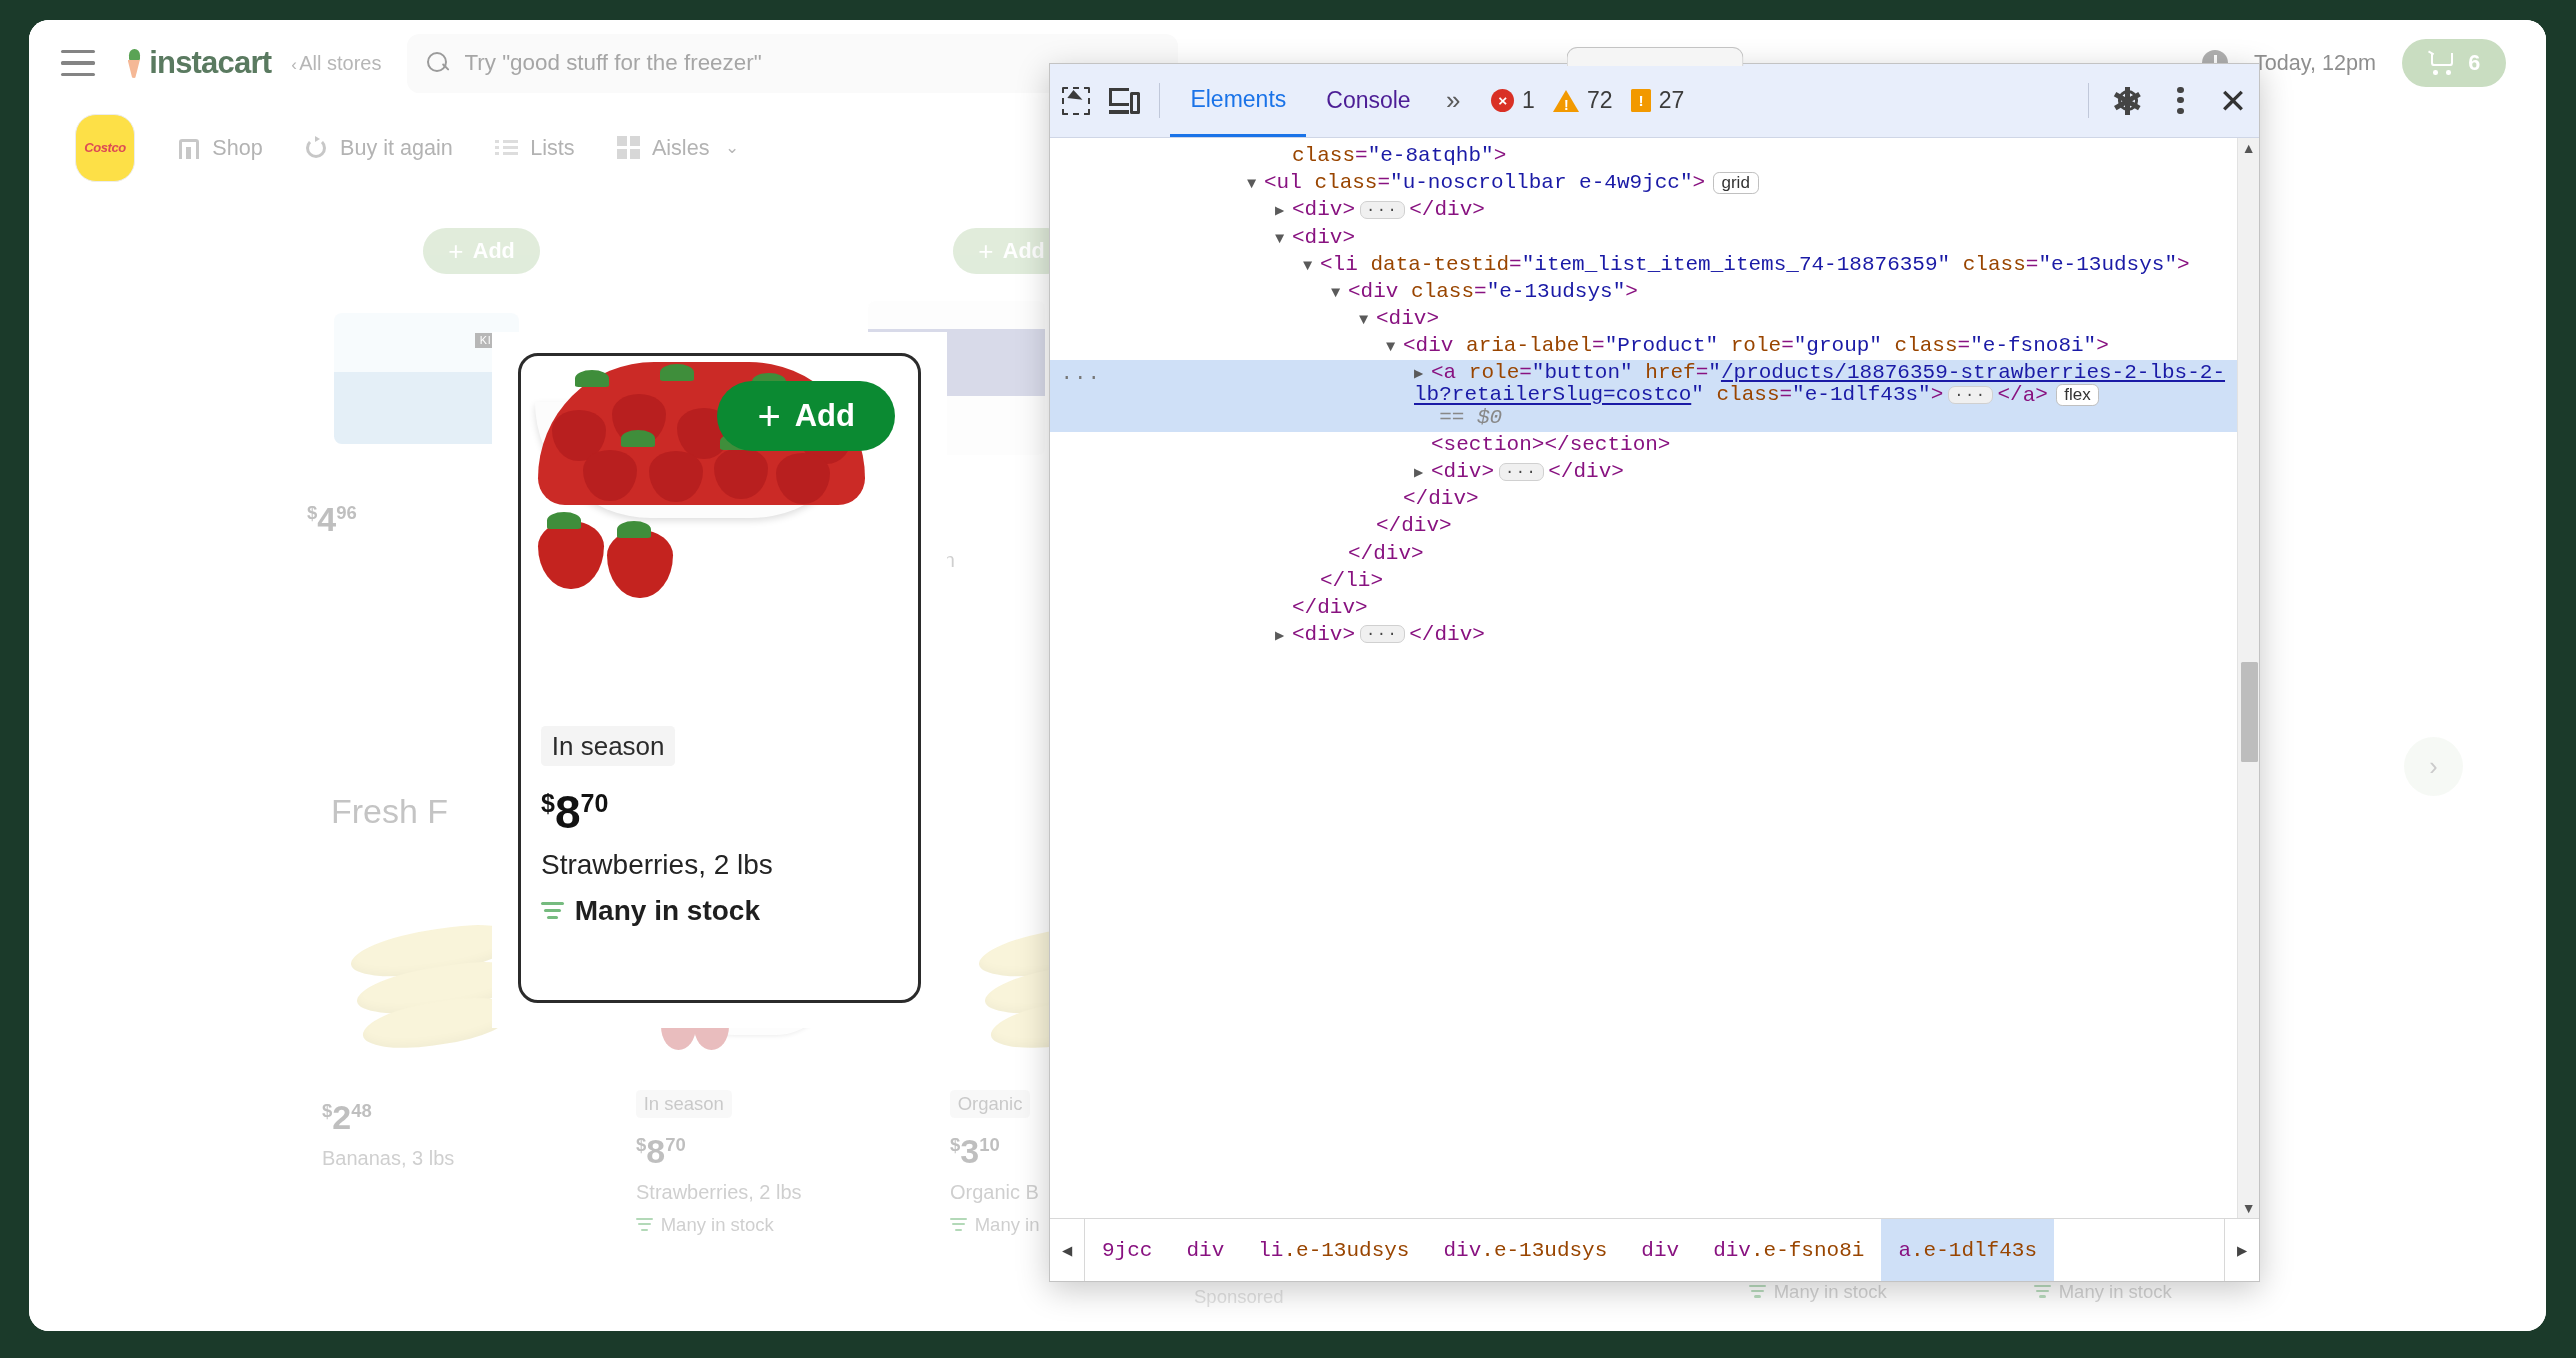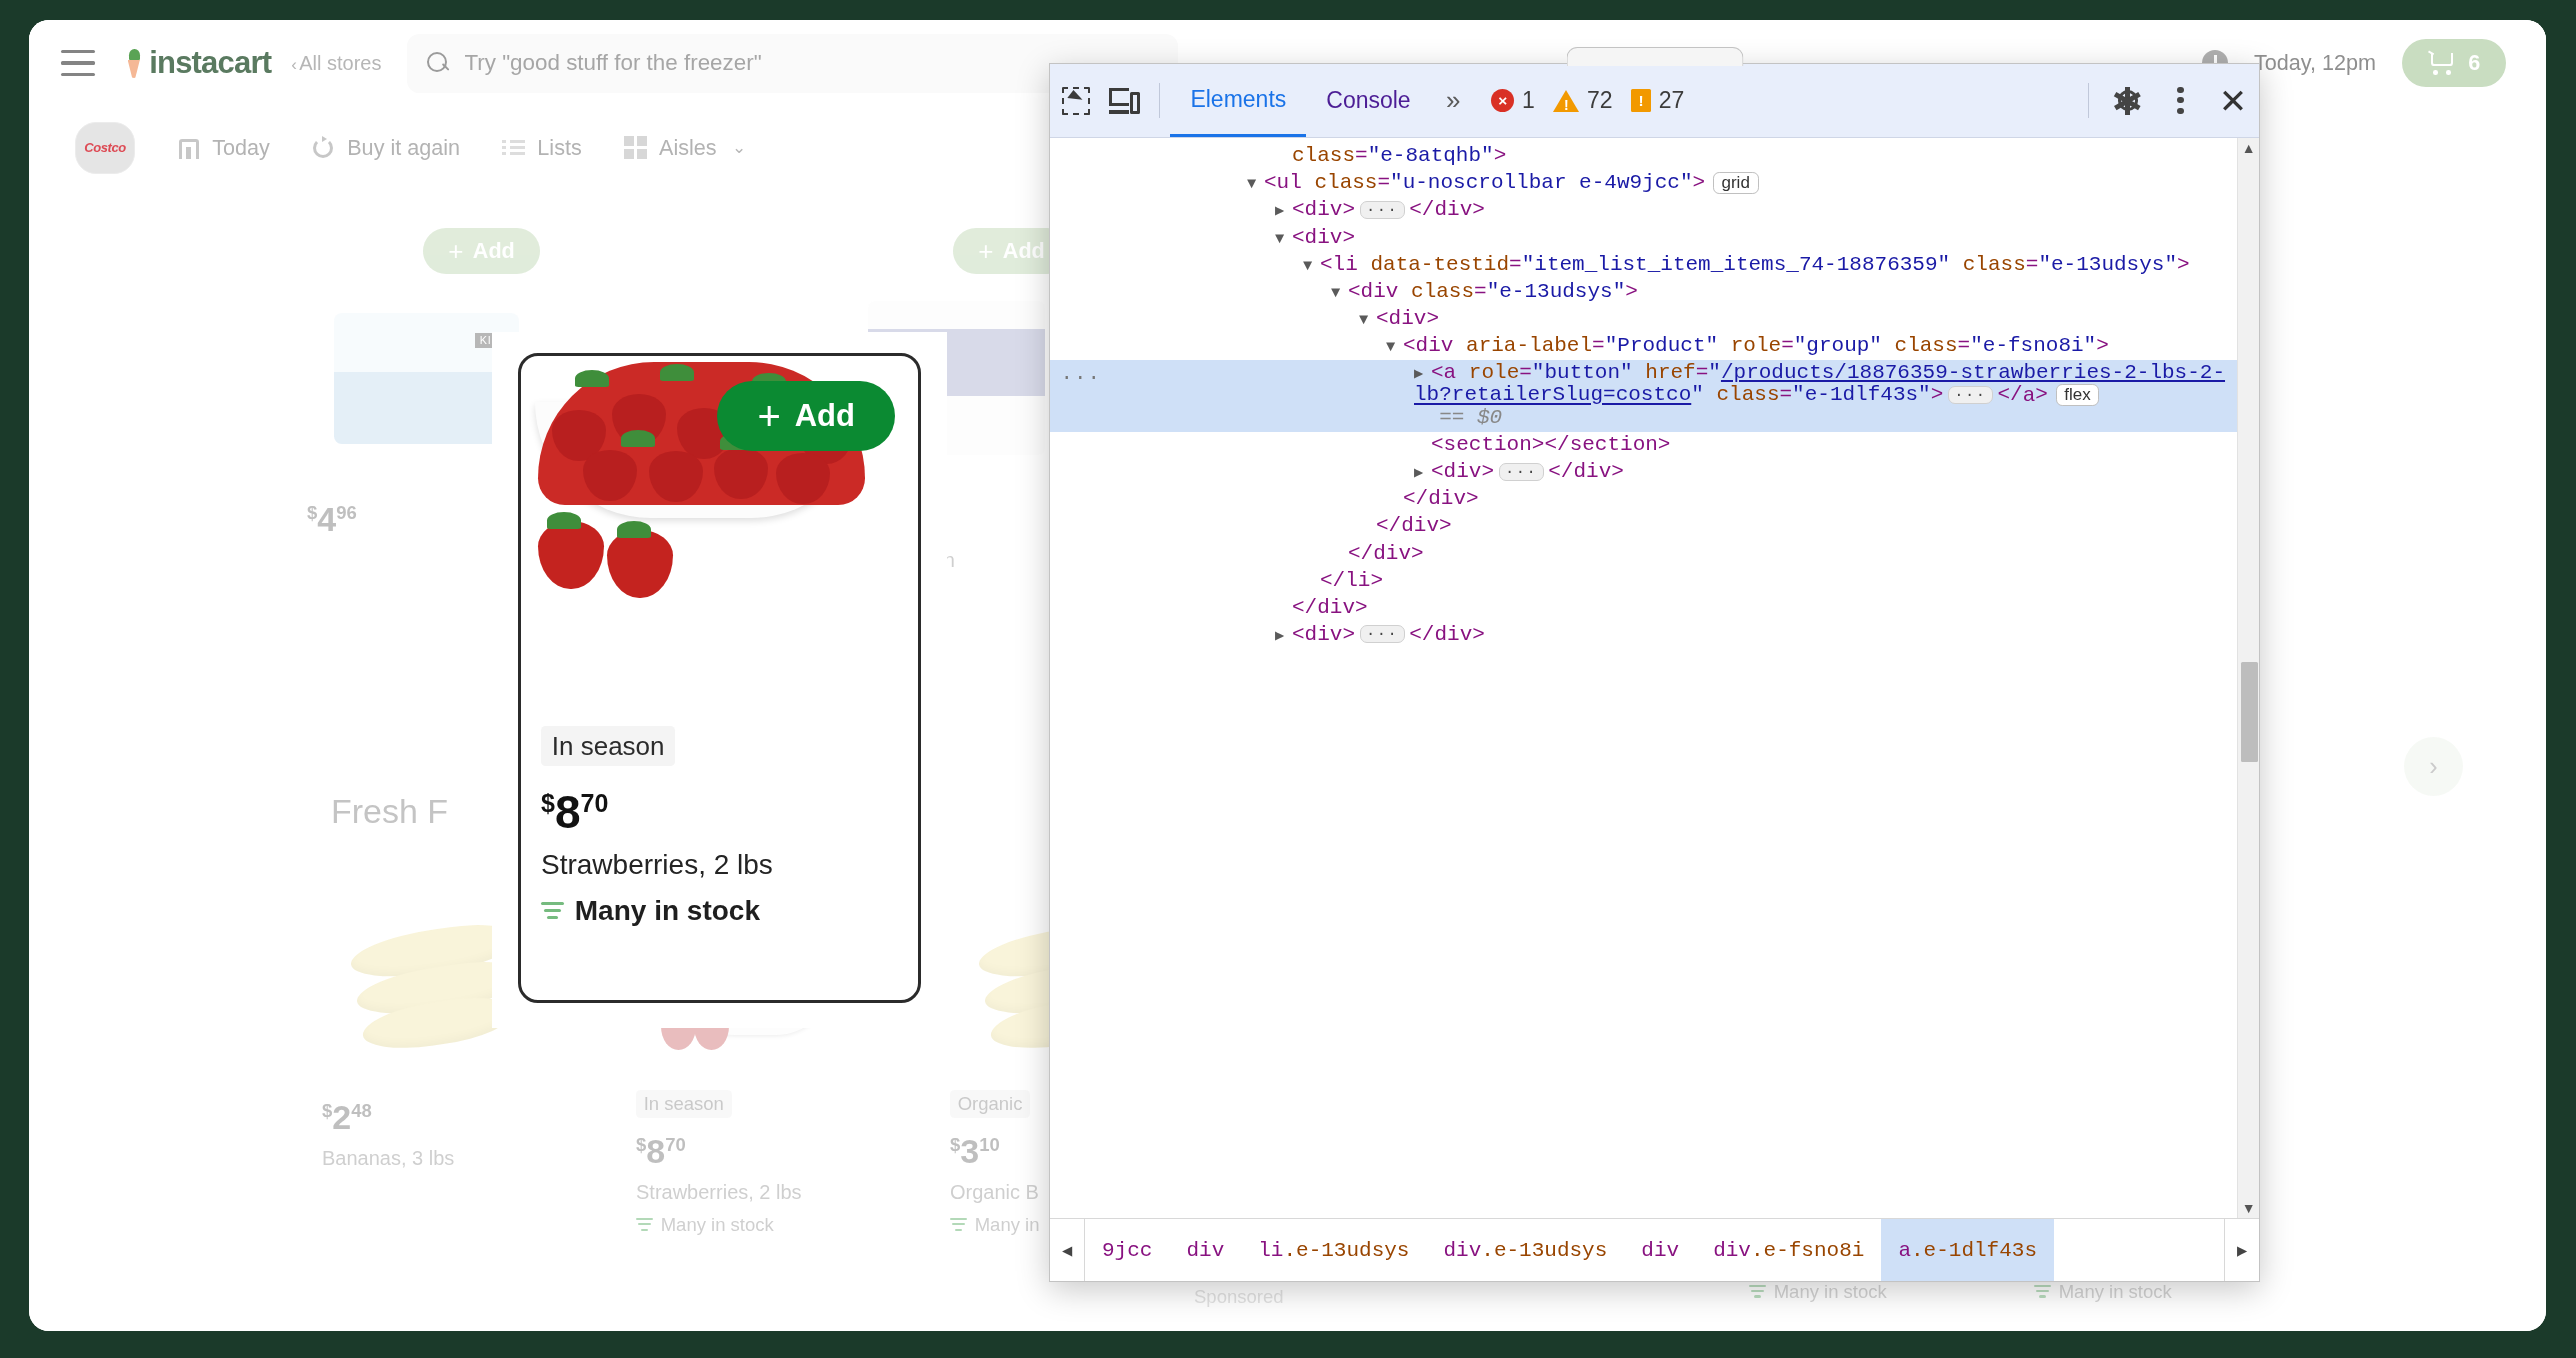--- a/index.html
+++ b/index.html
@@ -80,22 +80,22 @@
   .cart-icon .w1, .cart-icon .w2 { position:absolute; bottom:0; width:4.6px; height:4.6px; border-radius:50%; background:#fff; }
   .cart-icon .w1 { left: 5.4px; } .cart-icon .w2 { left: 18px; }
   .cart-count { font-size: 21.6px; color: #fff; font-weight: 600; }
 
   
   .ic-subnav {
     position: absolute; top: 86px; left: 0; right: 0; height: 83px;
     display: flex; align-items: center; padding: 0 46px; gap: 42px;
   }
   .store-chip {
-    width: 60px; height: 52px; border: 0.8px solid #ececec; border-radius: 21px;
-    display: flex; align-items: center; justify-content: center; background: #e5e5e5;
+    width: 60px; height: 68px; border: 0.8px solid #ececec; border-radius: 21px;
+    display: flex; align-items: center; justify-content: center; background: #fde047;
   }
   .costco-logo { font-size: 13px; font-weight: 800; color: #dd4b55; font-style: italic; letter-spacing:-0.4px;}
   .navitem { display: flex; align-items: center; gap: 12.3px; font-size: 21.6px; color: #b3b3b3; }
   .navitem .gi { width: 23px; height: 23px; flex: none; opacity: .55; }
 
   .shop-ic { position:relative; width:23px; height:23px; }
   .shop-ic::before { content:""; position:absolute; inset:3.1px 1.5px 0 1.5px; border:3.1px solid #9a9a9a; border-bottom:none; border-radius:3.1px 3.1px 0 0;}
   .shop-ic::after  { content:""; position:absolute; left:9.3px; bottom:0; width:4.6px; height:12.3px; background:#9a9a9a;}
 
   .again-ic { position:relative; width:23px; height:23px; }
@@ -380,21 +380,21 @@
           </div>
         </div>
       </div>
 
       <div class="ic-subnav">
         <div class="store-chip">
           <div class="costco-logo">Costco</div>
         </div>
         <div class="navitem">
           <span class="gi shop-ic"></span>
-          <span>Today</span>
+          <span>Shop</span>
         </div>
         <div class="navitem">
           <span class="gi again-ic"></span>
           <span>Buy it again</span>
         </div>
         <div class="navitem">
           <span class="gi lists-ic">
               <i></i>
               <i></i>
               <i></i>

